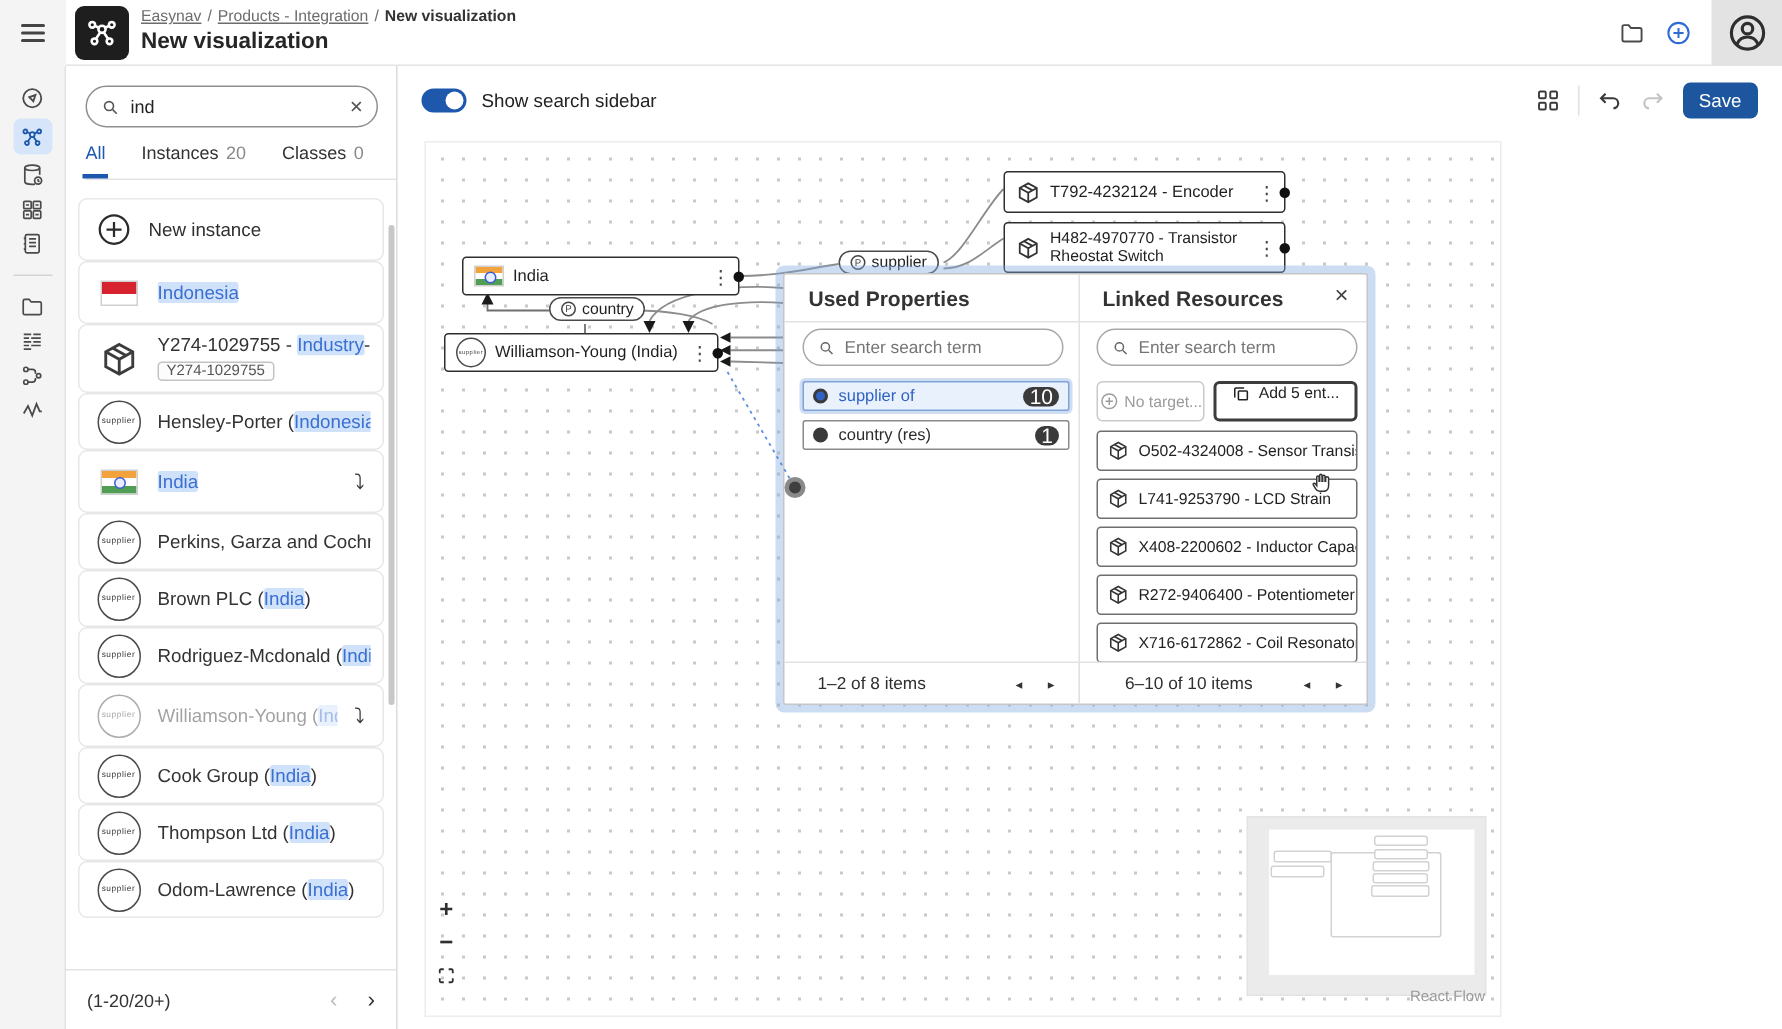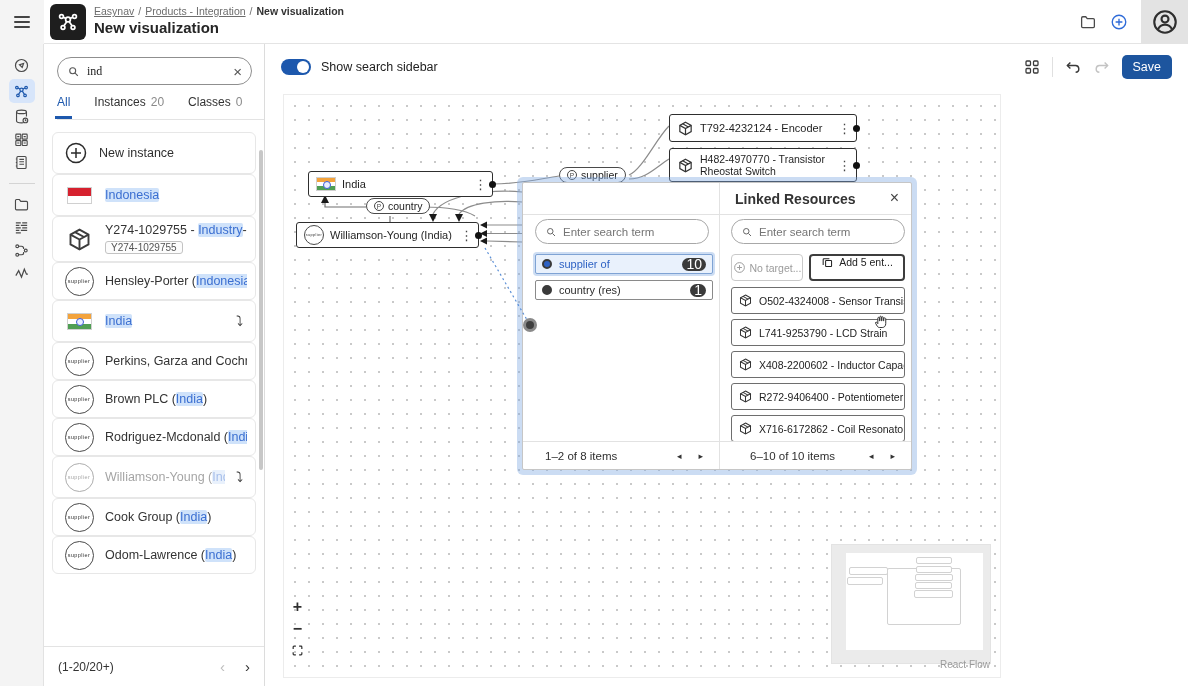--- a/index.html
+++ b/index.html
@@ -40,21 +40,21 @@
   .rail-item.active { background:#d7e5fa; border-radius:5px; color:#1d58ad; height:24px; margin:2px 0; }
   .rail-div { width:26px; border-top:1px solid #d4d4d4; margin:9px 0; }
 
   
   .sidebar { position:absolute; left:44px; top:44px; bottom:0; width:221px; background:#fff;
     border-right:1px solid #dcdcdc; z-index:14; }
   .search-box { position:absolute; left:13px; right:12px; top:13px; height:28px;
     border:1px solid #8f8f8f; border-radius:14px; display:flex; align-items:center; padding:0 9px; gap:7px; background:#fff; }
   .search-box svg { width:13px; height:13px; color:#555; flex:0 0 auto; }
   .search-box input { border:none; outline:none; flex:1; font-size:12px; color:#222; min-width:0;
-    font-family:Liberation Serif, serif; background:transparent; }
+    font-family:Liberation Sans, sans-serif; background:transparent; }
   .search-clear { font-size:15px; color:#555; cursor:pointer; line-height:1; }
   .tabs { position:absolute; left:13px; right:0; top:48px; height:28px; display:flex; gap:24px;
     border-bottom:1px solid #e3e3e3; font-size:12px; }
   .tab { display:flex; gap:5px; align-items:flex-start; color:#333; cursor:pointer; position:relative; padding-top:3px; }
   .tab .cnt { color:#8a8a8a; }
   .tab.active { color:#1d58ad; }
   .tab.active::after { content:""; position:absolute; left:-2px; right:-2px; bottom:0; height:3px; background:#1d58ad; }
   .side-list { position:absolute; left:0; right:0; top:76px; bottom:40px; overflow:hidden; padding:12px 8px 0 8px;
     display:flex; flex-direction:column; gap:0; }
   .card { border:1px solid #e7e7e7; border-radius:6px; background:#fff; display:flex; align-items:center;
@@ -415,20 +415,28 @@
           </span>
           <div class="s-tx">
             <div class="s-title"><span>Cook Group (</span><span class="hl">India</span><span>)</span></div>
           </div>
         </div>
         <div class="card h38">
           <span class="s-ic">
             <span class="supcirc">supplier</span>
           </span>
           <div class="s-tx">
+            <div class="s-title"><span>Thompson Ltd (</span><span class="hl">India</span><span>)</span></div>
+          </div>
+        </div>
+        <div class="card h38">
+          <span class="s-ic">
+            <span class="supcirc">supplier</span>
+          </span>
+          <div class="s-tx">
             <div class="s-title"><span>Odom-Lawrence (</span><span class="hl">India</span><span>)</span></div>
           </div>
         </div>
       </div>
     <div class="side-scrollthumb"></div>
     <div class="side-foot">
       <span>(1-20/20+)</span>
       <span class="pg">
         <span class="dis">‹</span>
         <span class="en">›</span>
@@ -529,20 +537,21 @@
     <span class="edge-label el-country">
       <span class="pb">P</span>
       <span>country</span>
     </span>
     <span class="edge-label el-supplier">
       <span class="pb">P</span>
       <span>supplier</span>
     </span>
 
     <div class="panel">
+      <div class="p-head l">Used Properties</div>
       <div class="p-head r">Linked Resources</div>
       <span class="p-close">×</span>
       <div class="p-headline"></div>
       <div class="coldiv"></div>
       <div class="p-search l">
         <svg viewBox="0 0 24 24" fill="none" stroke="currentColor" stroke-width="2">
             <circle cx="10.5" cy="10.5" r="5.5"></circle>
             <path d="m15 15 5 5"></path>
           </svg>
         <input placeholder="Enter search term" style="">

